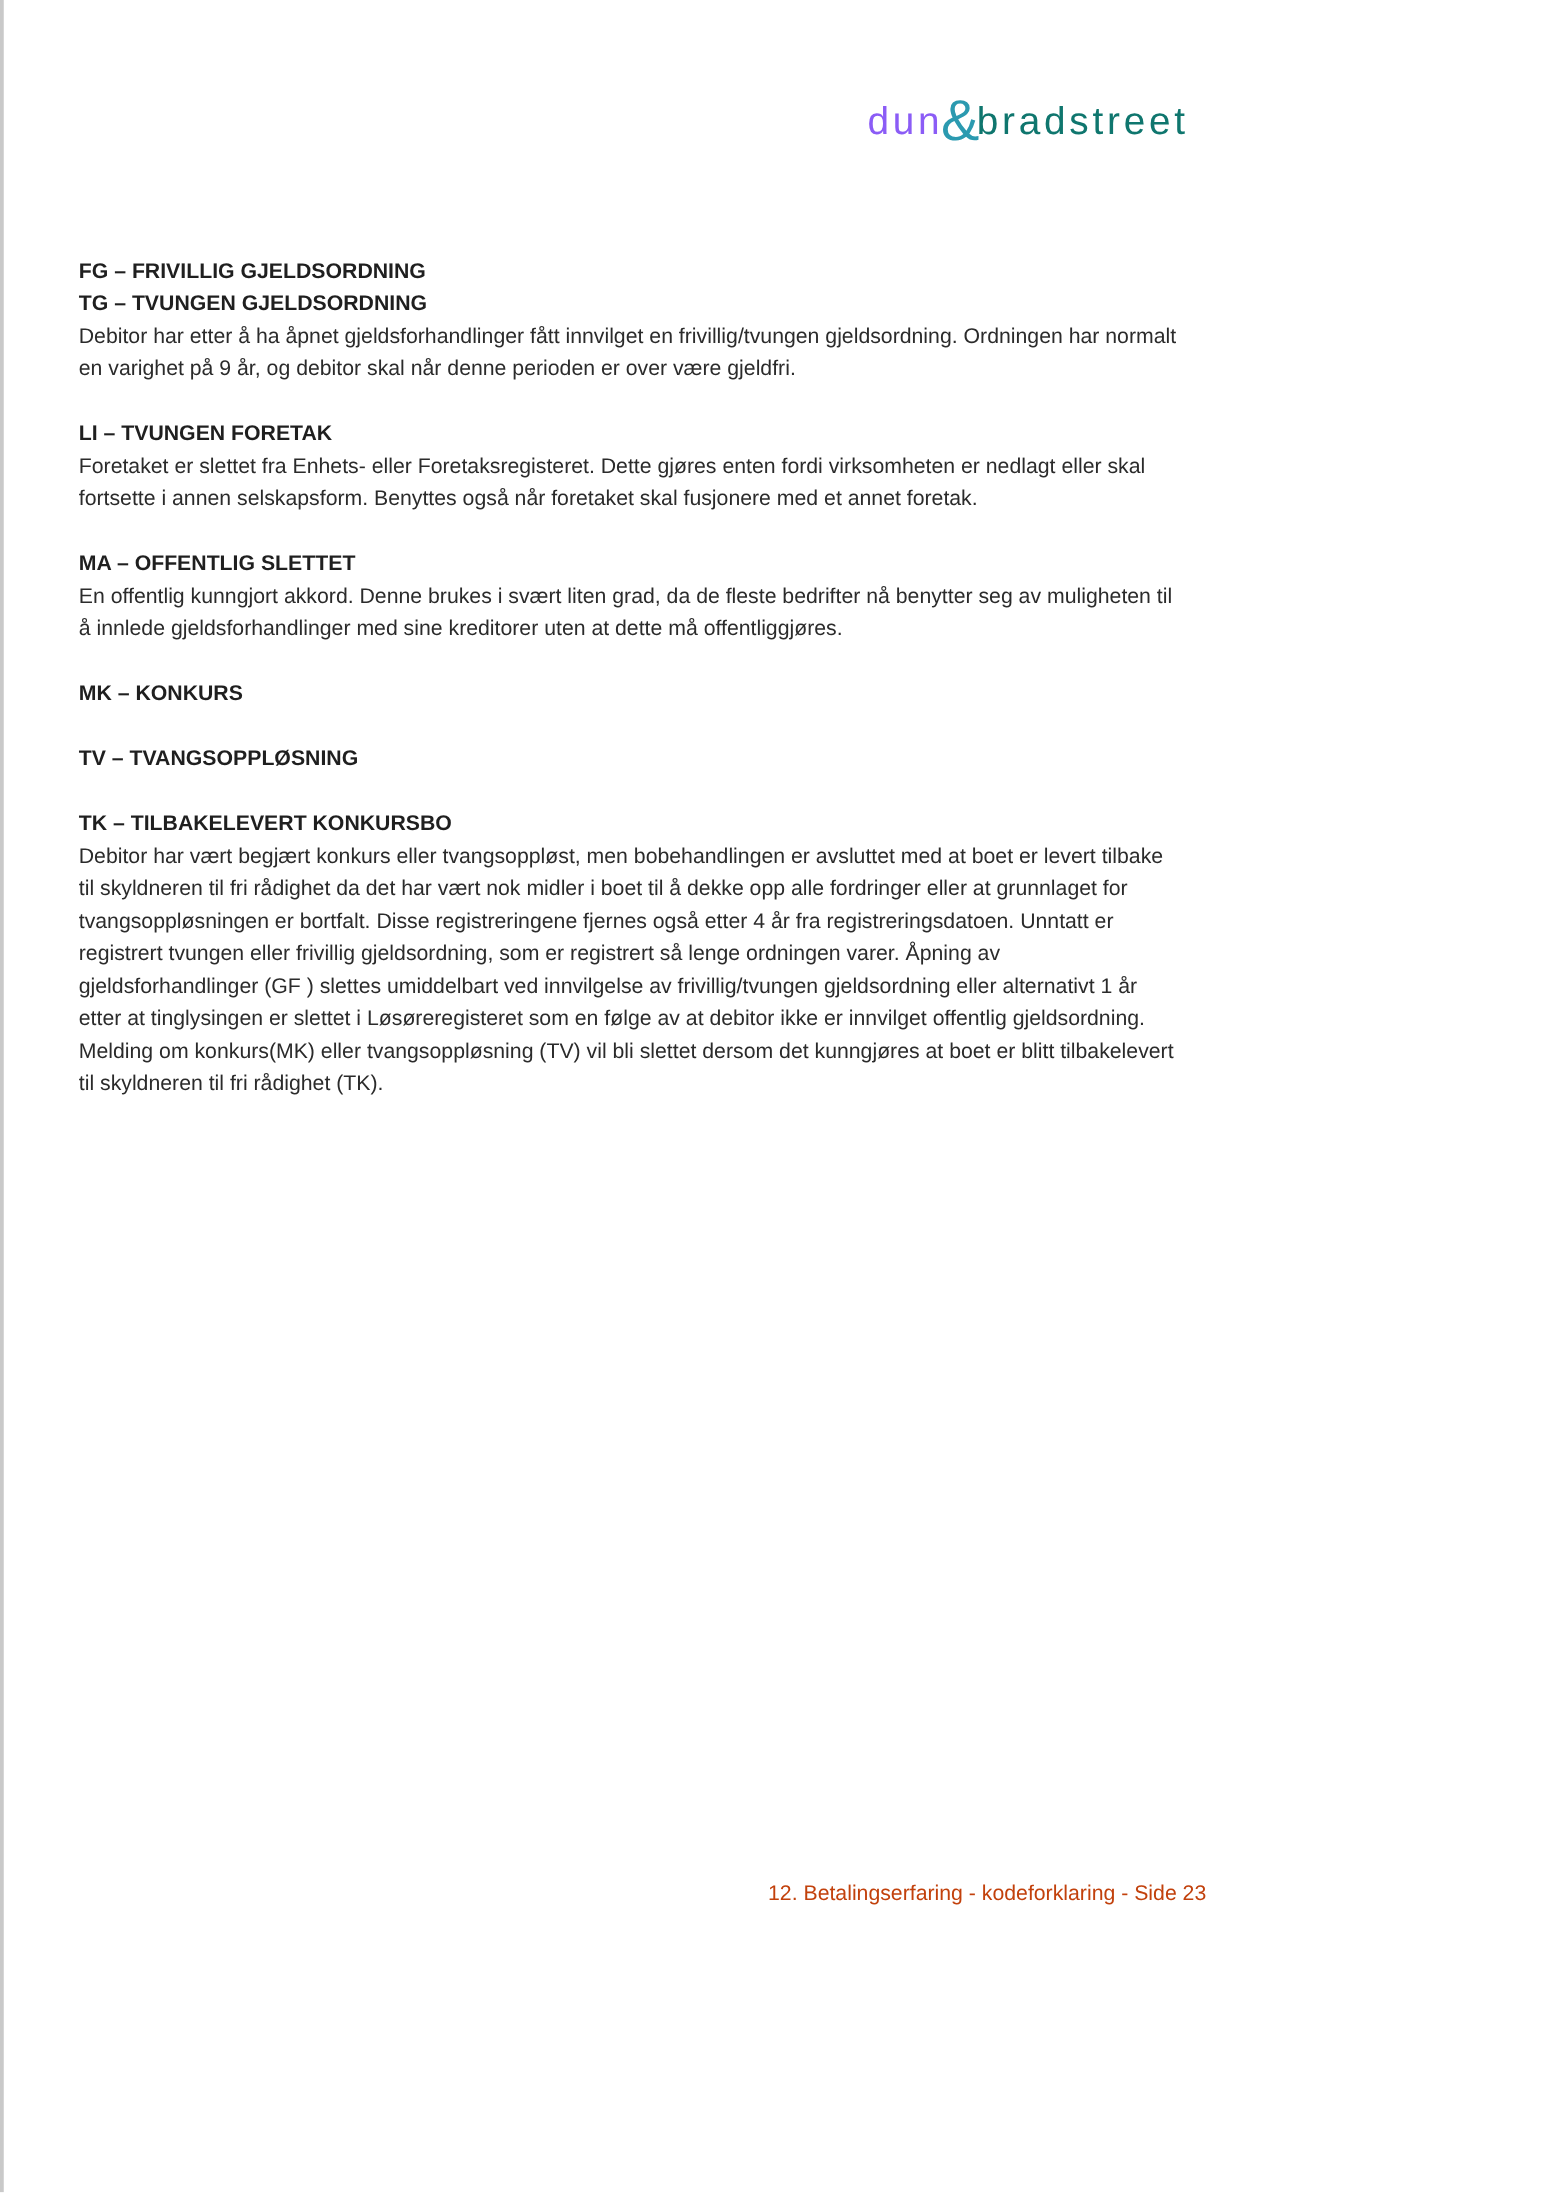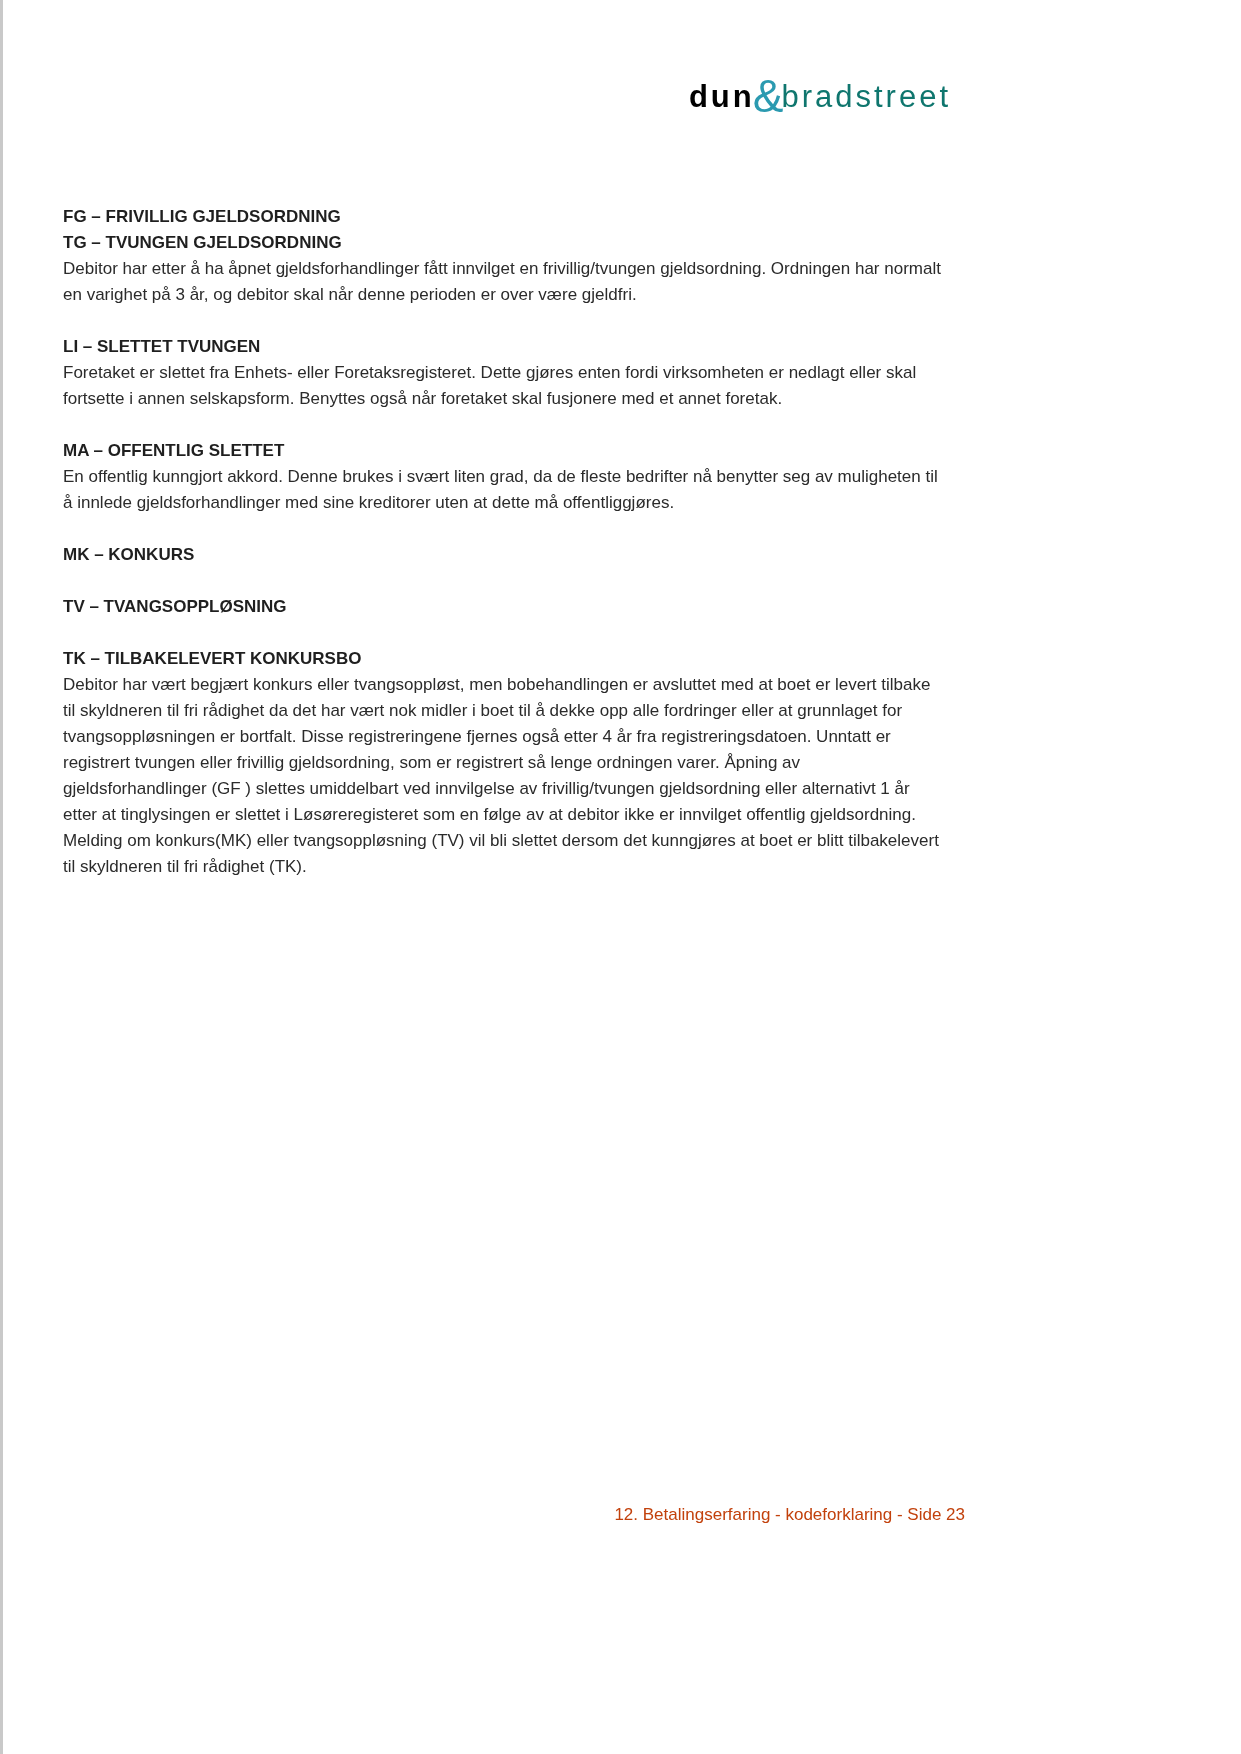--- a/index.html
+++ b/index.html
@@ -28,22 +28,22 @@
     position: absolute;
     top: 68px;
     right: 290px;
     white-space: nowrap;
     line-height: 1;
     user-select: none;
   }
   .logo-dun {
     font-size: 31px;
     letter-spacing: 3px;
-    color: #000000;
-    font-weight: 700;
+    color: #8b5cf6;
+    font-weight: 400;
   }
   .logo-amp {
     font-size: 46px;
     color: #2b9ab0;
     position: relative;
     top: 5px;
     margin-left: -2px;
     margin-right: -2px;
     font-weight: 400;
   }
@@ -95,25 +95,25 @@
 
   <header class="logo">
     <span class="logo-dun">dun</span><span class="logo-amp">&amp;</span><span class="logo-bradstreet">bradstreet</span>
   </header>
 
   <main class="content">
 
     <section class="sec">
       <h2>FG – FRIVILLIG GJELDSORDNING</h2>
       <h2>TG – TVUNGEN GJELDSORDNING</h2>
-      <p>Debitor har etter å ha åpnet gjeldsforhandlinger fått innvilget en frivillig/tvungen gjeldsordning. Ordningen har normalt en varighet på 3 år, og debitor skal når denne perioden er over være gjeldfri.</p>
+      <p>Debitor har etter å ha åpnet gjeldsforhandlinger fått innvilget en frivillig/tvungen gjeldsordning. Ordningen har normalt en varighet på 9 år, og debitor skal når denne perioden er over være gjeldfri.</p>
     </section>
 
     <section class="sec">
-      <h2>LI – SLETTET TVUNGEN</h2>
+      <h2>LI – TVUNGEN FORETAK</h2>
       <p>Foretaket er slettet fra Enhets- eller Foretaksregisteret. Dette gjøres enten fordi virksomheten er nedlagt eller skal fortsette i annen selskapsform. Benyttes også når foretaket skal fusjonere med et annet foretak.</p>
     </section>
 
     <section class="sec">
       <h2>MA – OFFENTLIG SLETTET</h2>
       <p>En offentlig kunngjort akkord. Denne brukes i svært liten grad, da de fleste bedrifter nå benytter seg av muligheten til å innlede gjeldsforhandlinger med sine kreditorer uten at dette må offentliggjøres.</p>
     </section>
 
     <section class="sec">
       <h2>MK – KONKURS</h2>

